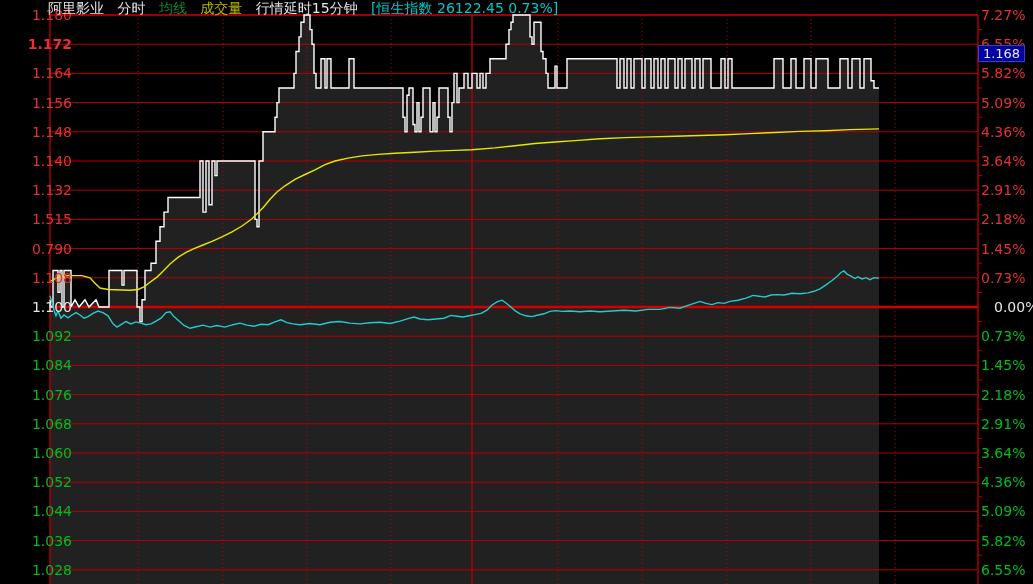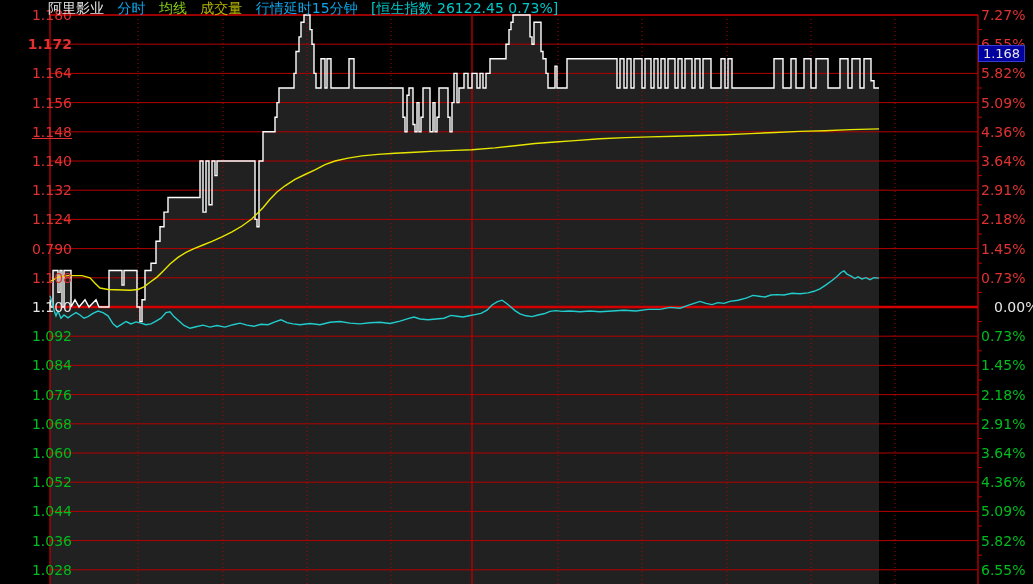--- a/index.html
+++ b/index.html
@@ -1,20 +1,20 @@
 <!DOCTYPE html>
 <html><head>
 <meta charset="utf-8">
 <style>
   html,body{margin:0;padding:0;background:#000;}
   .screen{position:relative;width:1033px;height:584px;background:#000;overflow:hidden;
           font-family:"DejaVu Sans",sans-serif;}
   .header{position:absolute;left:48px;top:0px;height:17px;font-size:14px;white-space:nowrap;z-index:6;}
   .header span{margin-right:9px;}
-  .c-white{color:#e6e6e6}.c-gray{color:#0ea5e9}.c-yellow{color:#84cc16}
+  .c-white{color:#e6e6e6}.c-gray{color:#e5e5e5}.c-yellow{color:#15803d}
   .c-olive{color:#b4b400}.c-cyan{color:#00c8c8}
   svg.plot{position:absolute;left:0;top:0;z-index:1;}
   .axis{position:absolute;top:0;height:584px;z-index:3;}
   #leftAxis{left:12px;width:46px;padding-left:8px;}
   #rightAxis{left:981px;width:52px;}
   .axlbl{position:absolute;transform:translateY(-50%);font-size:14px;width:100%;}
   #leftAxis .axlbl{text-align:right;padding-right:2px;box-sizing:border-box;}
   #rightAxis .axlbl{text-align:left;}
   .red{color:#e03232}.grn{color:#00bc1e}.wht{color:#e6e6e6}
   .badge{position:absolute;left:978px;top:45px;width:47px;height:17px;z-index:5;
@@ -91,24 +91,24 @@
       <polyline points="50,299.7 51,307.0 53,307.0 53,270.5 58,270.5 58,292.4 60,292.4 60,270.5 62,270.5 62,307.0 64,307.0 64,270.5 71,270.5 71,307.0 75,299.7 79,307.0 85,299.7 89,307.0 96,299.7 99,307.0 109,307.0 109,270.5 122,270.5 122,285.1 124,285.1 124,270.5 137,270.5 137,307.0 140,307.0 140,321.6 142,321.6 142,299.7 145,299.7 145,270.5 151,270.5 151,263.2 156,263.2 156,241.3 160,241.3 160,226.7 164,226.7 164,212.1 168,212.1 168,197.5 200,197.5 200,161.0 203,161.0 203,212.1 206,212.1 206,161.0 209,161.0 209,204.8 212,204.8 212,161.0 215,161.0 215,175.6 217,175.6 217,161.0 255,161.0 255,219.4 257,219.4 257,226.7 259,226.7 259,161.0 263,161.0 263,131.8 275,131.8 275,117.2 277,117.2 277,102.6 279,102.6 279,88.0 294,88.0 294,73.4 296,73.4 296,51.5 299,51.5 299,36.9 301,36.9 301,22.3 304,22.3 304,15.0 310,15.0 310,29.6 312,29.6 312,44.2 314,44.2 314,73.4 316,73.4 316,88.0 321,88.0 321,58.8 325,58.8 325,88.0 327,88.0 327,58.8 331,58.8 331,88.0 349,88.0 349,58.8 354,58.8 354,88.0 403,88.0 403,117.2 405,117.2 405,131.8 407,131.8 407,95.3 409,95.3 409,88.0 413,88.0 413,124.5 415,124.5 415,131.8 417,131.8 417,102.6 419,102.6 419,131.8 421,131.8 421,117.2 423,117.2 423,88.0 430,88.0 430,131.8 433,131.8 433,102.6 435,102.6 435,131.8 437,131.8 437,117.2 439,117.2 439,88.0 448,88.0 448,117.2 450,117.2 450,131.8 452,131.8 452,102.6 454,102.6 454,73.4 457,73.4 457,102.6 459,102.6 459,88.0 464,88.0 464,73.4 468,73.4 468,88.0 472,88.0 472,73.4 477,73.4 477,88.0 480,88.0 480,73.4 483,73.4 483,88.0 486,88.0 486,73.4 490,73.4 490,58.8 506,58.8 506,44.2 509,44.2 509,29.6 511,29.6 511,22.3 513,22.3 513,15.0 530,15.0 530,36.9 532,36.9 532,44.2 534,44.2 534,22.3 541,22.3 541,51.5 543,51.5 543,58.8 546,58.8 546,73.4 548,73.4 548,88.0 555,88.0 555,66.1 557,66.1 557,88.0 567,88.0 567,58.8 617,58.8 617,88.0 620,88.0 620,58.8 624,58.8 624,88.0 627,88.0 627,58.8 631,58.8 631,88.0 634,88.0 634,58.8 642,58.8 642,88.0 645,88.0 645,58.8 651,58.8 651,88.0 654,88.0 654,58.8 658,58.8 658,88.0 661,88.0 661,58.8 665,58.8 665,88.0 668,88.0 668,58.8 675,58.8 675,88.0 678,88.0 678,58.8 682,58.8 682,88.0 685,88.0 685,58.8 692,58.8 692,88.0 695,88.0 695,58.8 700,58.8 700,88.0 703,88.0 703,58.8 711,58.8 711,88.0 721,88.0 721,58.8 725,58.8 725,88.0 728,88.0 728,58.8 732,58.8 732,88.0 774,88.0 774,58.8 783,58.8 783,88.0 791,88.0 791,58.8 796,58.8 796,88.0 804,88.0 804,58.8 811,58.8 811,88.0 816,88.0 816,58.8 828,58.8 828,88.0 840,88.0 840,58.8 848,58.8 848,88.0 852,88.0 852,58.8 860,58.8 860,88.0 864,88.0 864,58.8 871,58.8 871,80.7 874,80.7 874,88.0 879,88.0" fill="none" stroke="#ffffff" stroke-width="1.4" stroke-linejoin="miter"></polyline>
       <polyline points="50,281.5 58,277.1 68,275.6 82,275.6 90,277.8 95,283.3 100,288.0 108,289.5 130,290.2 138,289.5 144,286.9 150,282.2 157,277.1 163,271.2 170,263.9 178,257.4 186,252.3 194,248.6 203,245.0 212,241.3 222,236.9 232,231.8 242,226.0 252,218.7 258,212.8 263,207.7 270,199.3 277,192.0 285,185.8 295,179.3 305,174.5 315,169.8 325,164.7 335,161.0 348,158.1 362,155.9 378,154.4 395,153.3 415,152.2 435,151.1 455,150.4 472,149.7 495,147.9 515,145.7 535,143.5 555,142.0 575,140.6 600,138.7 625,137.6 650,136.9 675,136.2 700,135.5 725,134.7 750,133.6 775,132.5 800,131.4 825,130.7 850,129.6 879,128.9" fill="none" stroke="#e6e600" stroke-width="1.4" stroke-linejoin="miter"></polyline>
       <polyline points="50,295.8 52,302.2 54,310.2 56,315.8 58,311.0 61,318.2 64,315.0 68,317.8 72,315.0 76,312.6 80,315.0 84,318.2 88,316.6 93,313.4 98,311.0 103,312.6 108,315.8 113,323.9 117,327.1 121,324.7 126,321.5 131,323.9 136,321.9 141,323.1 146,324.7 151,323.9 156,321.1 161,318.2 166,312.6 170,311.8 174,316.6 179,321.1 184,325.5 190,328.3 196,326.7 203,325.1 210,327.1 217,325.5 225,327.1 233,324.7 240,323.1 247,325.1 254,326.3 261,324.3 268,324.7 275,321.9 281,319.8 287,322.7 293,323.9 300,324.7 310,323.5 320,324.7 330,322.3 340,321.5 350,323.1 360,323.9 370,322.7 380,322.3 390,323.5 400,321.1 408,318.6 414,317.0 420,319.0 428,319.8 436,319.0 444,318.2 451,315.4 457,316.2 463,317.0 469,315.8 475,314.6 481,313.4 487,310.2 492,305.0 497,301.8 502,300.2 506,303.0 510,306.2 515,310.6 520,313.8 526,315.8 532,316.6 538,315.0 544,313.8 550,311.4 556,310.6 562,311.4 570,311.0 580,311.8 590,311.0 600,311.8 612,311.0 624,310.2 636,311.0 648,309.4 660,309.4 670,307.4 680,308.2 688,305.4 694,303.4 700,301.4 706,303.4 712,304.6 718,302.6 724,303.4 730,301.4 738,300.2 746,298.2 753,295.4 759,296.2 765,297.0 771,295.0 777,294.6 784,295.0 792,293.3 800,293.8 808,292.9 814,291.3 820,288.9 826,284.9 832,280.5 837,276.5 841,272.5 844,270.9 847,274.1 851,276.1 855,278.5 858,276.9 862,278.9 866,277.7 870,279.7 874,277.7 879,278.1" fill="none" stroke="#22cccc" stroke-width="1.4" stroke-linejoin="miter"></polyline>
     </svg>
 
   <div class="axis" id="leftAxis">
       <div class="axlbl red" style="top: 15px;">1.180</div>
       <div class="axlbl red" style="top: 44.2px; font-weight: bold;">1.172</div>
       <div class="axlbl red" style="top: 73.4px;">1.164</div>
       <div class="axlbl red" style="top: 102.6px;">1.156</div>
-      <div class="axlbl red" style="top: 131.8px; text-decoration: underline;">1.148</div>
+      <div class="axlbl red" style="top: 131.8px;">1.148</div>
       <div class="axlbl red" style="top: 161px;">1.140</div>
       <div class="axlbl red" style="top: 190.2px;">1.132</div>
-      <div class="axlbl red" style="top: 219.4px;">1.124</div>
+      <div class="axlbl red" style="top: 219.4px;">1.515</div>
       <div class="axlbl red" style="top: 248.6px;">0.790</div>
       <div class="axlbl red" style="top: 277.8px;">1.108</div>
       <div class="axlbl wht" style="top: 307px;">1.100</div>
       <div class="axlbl grn" style="top: 336.2px;">1.092</div>
       <div class="axlbl grn" style="top: 365.4px;">1.084</div>
       <div class="axlbl grn" style="top: 394.6px;">1.076</div>
       <div class="axlbl grn" style="top: 423.8px; text-align: right;">1.068</div>
       <div class="axlbl grn" style="top: 453px;">1.060</div>
       <div class="axlbl grn" style="top: 482.2px;">1.052</div>
       <div class="axlbl grn" style="top: 511.4px;">1.044</div>

